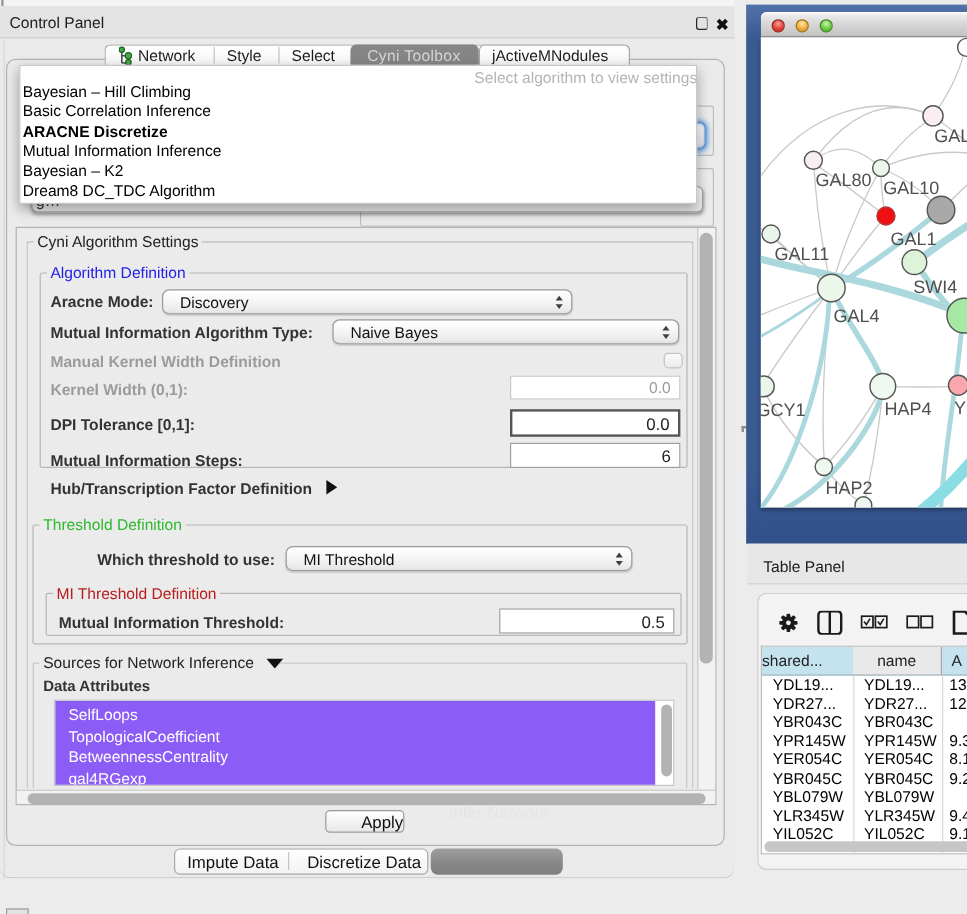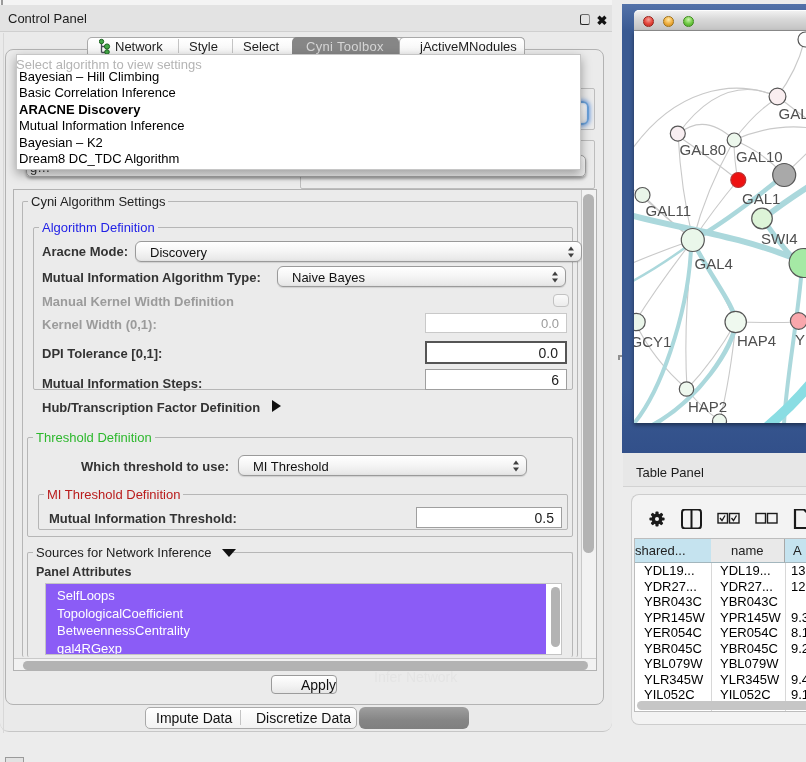--- a/index.html
+++ b/index.html
@@ -37,34 +37,34 @@
 <path d="M2.5,4 V14.5 M2.5,8.5 H7 M2.5,14.5 H7" fill="none" stroke="#4a4a5a" stroke-width="1.3"></path>
 <circle cx="2.5" cy="3.5" r="2.2" fill="#44a848" stroke="#1e6322" stroke-width="1"></circle>
 <circle cx="8" cy="8.5" r="2.6" fill="#44a848" stroke="#1e6322" stroke-width="1"></circle>
 <circle cx="8" cy="14" r="2.3" fill="#44a848" stroke="#1e6322" stroke-width="1"></circle>
 </svg>
 <div class="abs" style="left:115px;top:39px;font-size:13px;color:#1d1d1d">Network</div>
 <div class="abs" style="left:189px;top:39px;font-size:13px;color:#1d1d1d">Style</div>
 <div class="abs" style="left:243px;top:39px;font-size:13px;color:#1d1d1d">Select</div>
 <div class="abs" style="left:306px;top:39px;font-size:13px;letter-spacing:.3px;color:#d6d6d6">Cyni Toolbox</div>
 <div class="abs" style="left:399px;top:37px;width:126px;height:18px;background:linear-gradient(#ffffff,#f4f4f4);border:1px solid #a9a9a9;border-bottom:none;border-radius:5px 5px 0 0"></div>
-<div class="abs" style="left:420px;top:39px;font-size:13px;color:#1d1d1d">jActiveMNodules</div>
+<div class="abs" style="left:410px;top:39px;font-size:13px;color:#1d1d1d">jActiveMNodules</div>
 
 <div class="abs" style="left:300px;top:88px;width:295px;height:42px;border:1px solid #bdbdbd;border-radius:2px"></div>
 <div class="abs" style="left:300px;top:140px;width:295px;height:49px;border:1px solid #bdbdbd;border-radius:2px"></div>
 <div class="abs" style="left:440px;top:101px;width:149px;height:24px;border:2px solid #699fd8;border-radius:6px;box-shadow:0 0 4px 1px rgba(80,140,225,.8), inset 0 0 3px rgba(80,140,225,.5);background:linear-gradient(#fff,#e8e8e8)"></div>
 <div class="abs" style="left:26px;top:155px;width:560px;height:22px;border:1px solid #a2a2a2;border-radius:5px;background:linear-gradient(#fdfdfd,#e9e9e9);box-shadow:0 2px 3px rgba(0,0,0,.35)"></div>
 <div class="abs" style="left:30px;top:160px;font-size:13px;color:#333">g…</div>
 
 <div class="abs" style="left:16px;top:54px;width:565px;height:116px;background:#fff;border:1px solid #c6c6c6;box-shadow:0 4px 10px rgba(0,0,0,.35)"></div>
-<div class="abs" style="left:16px;top:57px;width:565px;text-align:left;font-size:13px;color:#b4b4b4">Select algorithm to view settings</div>
+<div class="abs" style="left:16px;top:57px;width:565px;text-align:right;font-size:13px;color:#b4b4b4">Select algorithm to view settings</div>
 <div class="abs" style="left:19px;top:69px;font-size:13px;color:#000;line-height:16.4px">
 Bayesian – Hill Climbing<br>
 Basic Correlation Inference<br>
-<b>ARACNE Discovery</b><br>
+<b>ARACNE Discretize</b><br>
 Mutual Information Inference<br>
 Bayesian – K2<br>
 Dream8 DC_TDC Algorithm
 </div>
 
 <div class="abs" style="left:13px;top:189px;width:584px;height:482px;border:1px solid #b2b2b2;background:#ebebeb"></div>
 
 <div class="abs" style="left:581px;top:190px;width:15px;height:468px;background:#f2f2f2;border-left:1px solid #c9c9c9"></div>
 <div class="thumb" style="left:583px;top:194px;width:11px;height:359px"></div>
 
@@ -72,21 +72,21 @@
 <div class="thumb" style="left:23px;top:661px;width:565px;height:9px"></div>
 
 <div class="grp" style="left:22px;top:201px;width:556px;height:456px;border-radius:2px;border-bottom:none">
   <span class="ttl">Cyni Algorithm Settings</span>
 </div>
 
 <div class="grp" style="left:33px;top:227px;width:540px;height:163px">
   <span class="ttl" style="color:#2222e6">Algorithm Definition</span>
 </div>
 <div class="abs lbl" style="left:42px;top:244px">Aracne Mode:</div>
-<div class="combo" style="left:135px;top:241px;width:447px;height:21px">
+<div class="combo" style="left:135px;top:241px;width:342px;height:21px">
     <span class="txt">Discovery</span>
     <span class="spin"></span>
   </div>
 <div class="abs lbl" style="left:42px;top:270px">Mutual Information Algorithm Type:</div>
 <div class="combo" style="left:277px;top:266px;width:289px;height:21px">
     <span class="txt">Naive Bayes</span>
     <span class="spin"></span>
   </div>
 <div class="abs lbl dis" style="left:42px;top:294px">Manual Kernel Width Definition</div>
 <div class="abs" style="left:553px;top:294px;width:16px;height:13px;border:1px solid #c2c2c2;border-radius:4px;background:linear-gradient(#fafafa,#ececec)"></div>
@@ -119,21 +119,21 @@
 </div>
 <div class="abs lbl" style="left:49px;top:511px">Mutual Information Threshold:</div>
 <div class="field" style="left:416px;top:507px;width:146px;height:21px;font-size:14px">
     <span>0.5</span>
   </div>
 
 <div class="grp" style="left:27px;top:552px;width:546px;height:105px;border-bottom:none">
   <span class="ttl">Sources for Network Inference &nbsp;&nbsp;&nbsp;&nbsp;</span>
 </div>
 <div class="abs" style="left:222px;top:549px;width:0;height:0;border-left:7.5px solid transparent;border-right:7.5px solid transparent;border-top:8px solid #111"></div>
-<div class="abs lbl" style="left:36px;top:565px;font-size:12.5px">Panel Attributes</div>
+<div class="abs lbl" style="left:36px;top:565px;font-size:12.5px">Data Attributes</div>
 <div class="abs" style="left:45px;top:583px;width:517px;height:72px;border:1px solid #c4c4c4;background:#fff;overflow:hidden">
   <div class="abs" style="left:0;top:0;width:500px;height:110px;background:#8b5cf6;color:#fff;font-size:13px;line-height:17.5px;padding:3px 0 0 11px">
   SelfLoops<br>TopologicalCoefficient<br>BetweennessCentrality<br>gal4RGexp
   </div>
   <div class="thumb" style="left:505px;top:3px;width:9px;height:60px"></div>
 </div>
 
 <div class="abs" style="left:270.5px;top:675px;width:66.5px;height:19px;background:linear-gradient(#ffffff,#f3f3f3 55%,#e7e7e7);border:1px solid #9b9b9b;border-radius:4px;text-align:right;font-size:14px;color:#111;line-height:18px">Apply</div>
 
 <div class="abs" style="left:145px;top:707px;width:212px;height:22px;background:linear-gradient(#ffffff,#f2f2f2);border:1px solid #a9a9a9;border-radius:5px;"></div>

